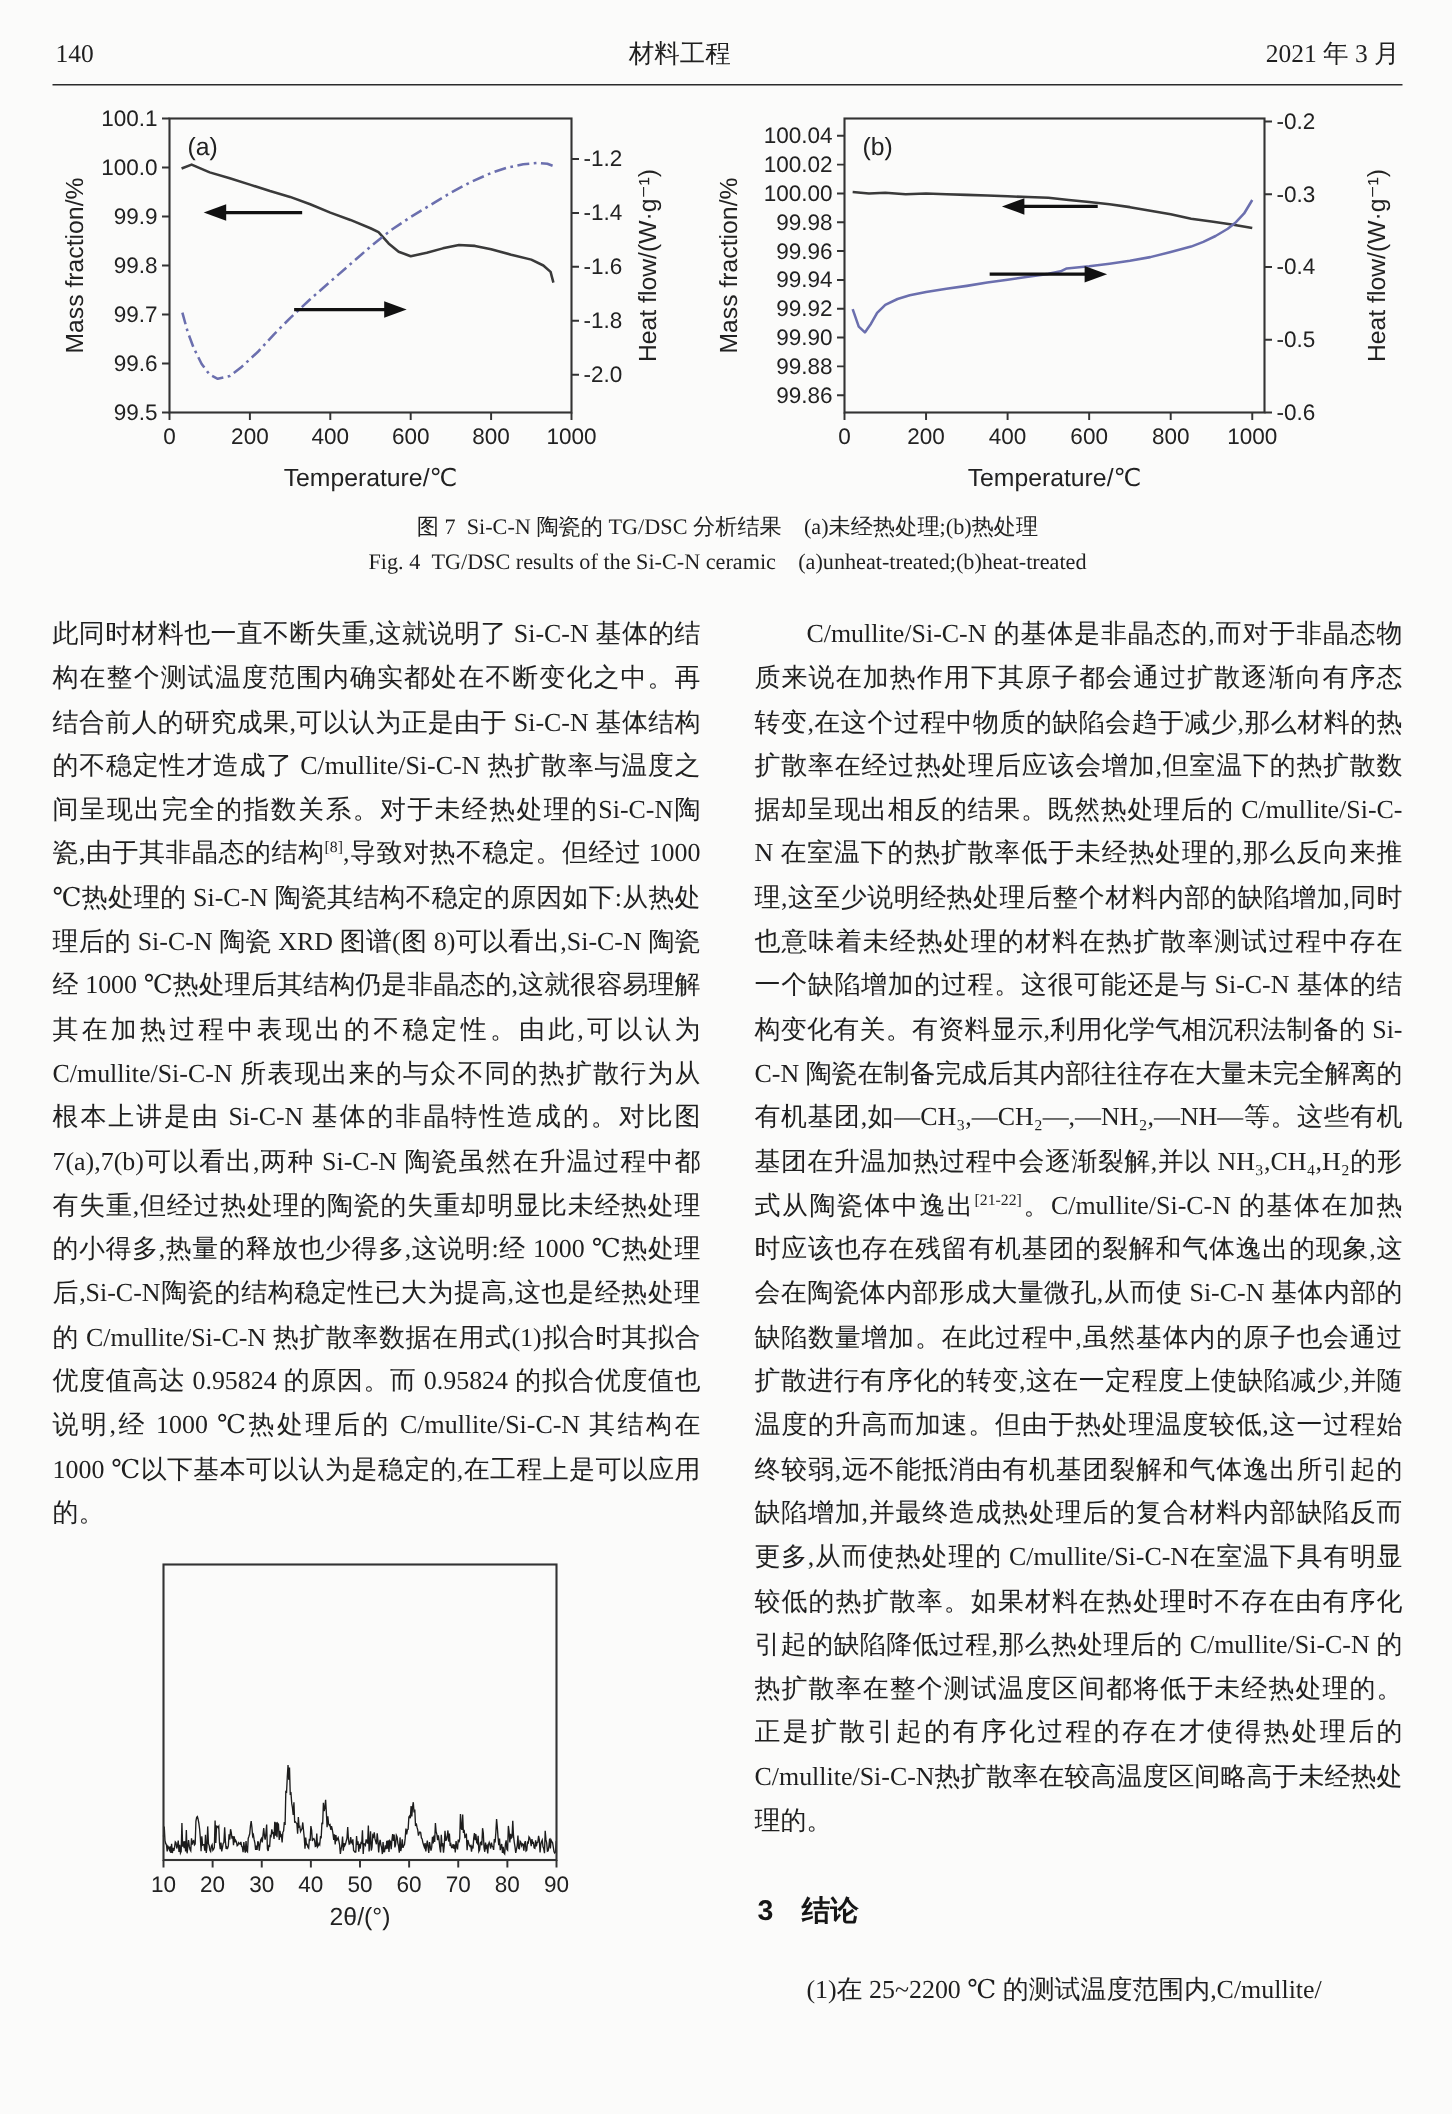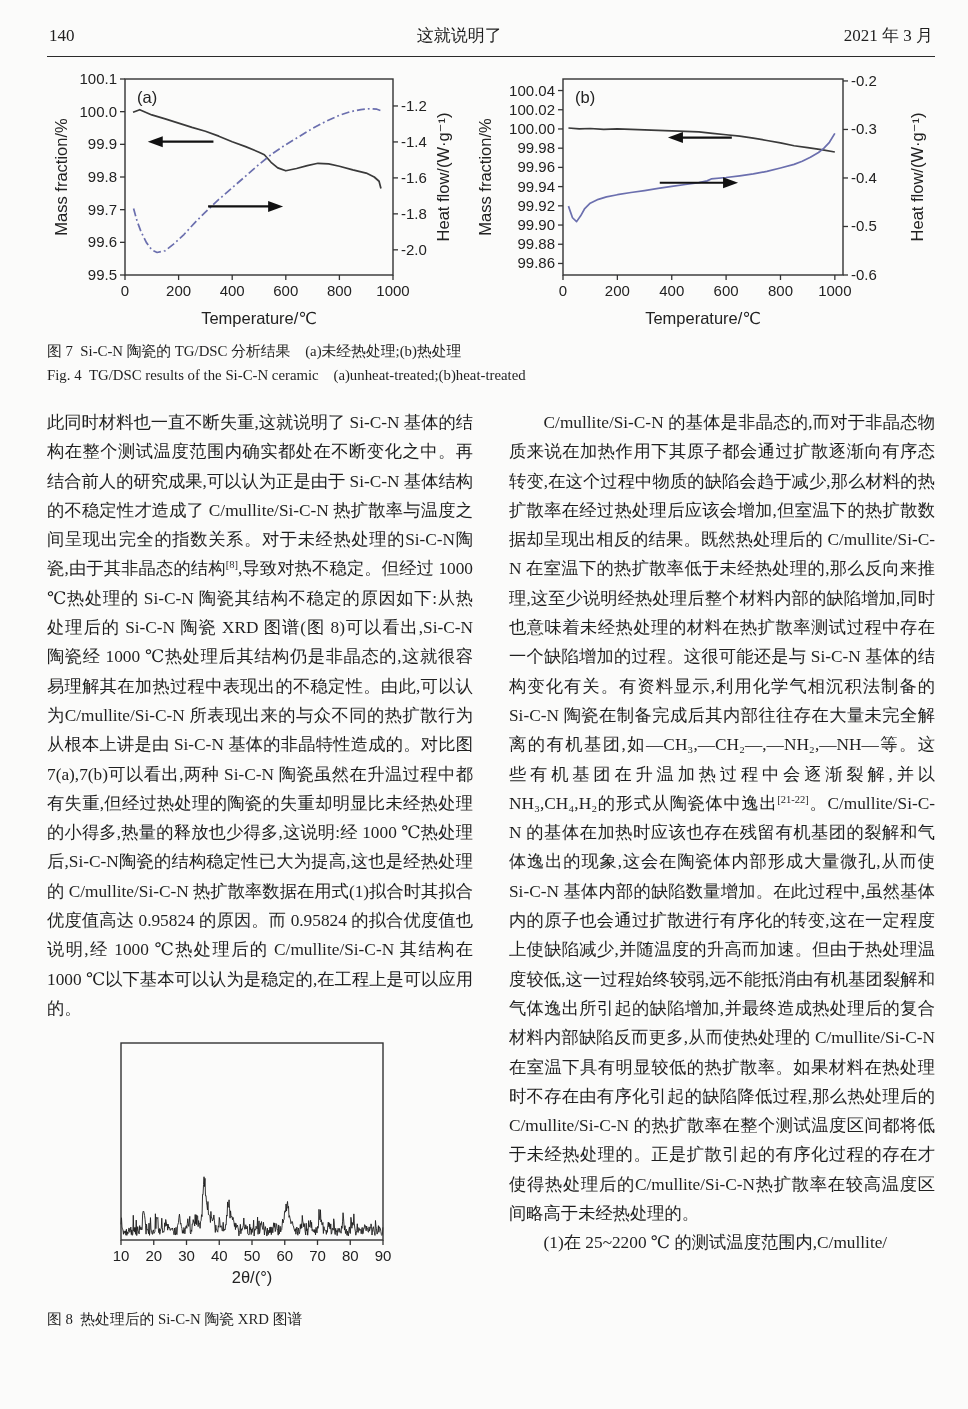--- a/index.html
+++ b/index.html
@@ -1,23 +1,23 @@
 <!DOCTYPE html>
 <html><head>
 <meta charset="utf-8">
 <style>
   *{margin:0;padding:0;box-sizing:border-box;}
   body{width:968px;height:1409px;background:#fbfbfa;color:#1f1f1f;
        font-family:"Liberation Serif","DejaVu Serif",serif;overflow:hidden;}
-  .page{padding:24px 33px 0 47px;}
+  .page{padding:24px 33px 0 35px;}
   .hdr{display:flex;justify-content:space-between;align-items:baseline;
        font-size:17px;padding:0 2px 9px 2px;}
   .hdr-rule{border:none;border-top:1.7px solid #2b2b2b;margin:0 0 12px 0;}
   .fig7-row{display:flex;justify-content:space-between;padding:0 4px;}
-  .caption{text-align:left;font-size:14.8px;margin-top:9px;}
+  .caption{text-align:center;font-size:14.8px;margin-top:9px;}
   .caption.en{margin-top:6px;}
   .cols{display:flex;gap:36px;margin-top:24px;}
   .col{width:433px;font-size:17.3px;line-height:29.3px;text-align:justify;}
   .col p{text-align:justify;}
   .indent{text-indent:2em;}
   sup{font-size:10.5px;line-height:0;vertical-align:6px;}
   .tick{font:15px "Liberation Sans","DejaVu Sans",sans-serif;fill:#222;}
   .axt{font:16.5px "Liberation Sans","DejaVu Sans",sans-serif;fill:#222;}
   .panel{font:16.5px "Liberation Sans","DejaVu Sans",sans-serif;fill:#222;}
   .xrd-wrap{margin-top:14px;margin-left:64px;width:310px;}
@@ -26,21 +26,21 @@
   h2.sec{font-size:19px;font-weight:bold;margin:32px 0 22px 2px;
          font-family:"Liberation Sans","DejaVu Sans",sans-serif;color:#161616;}
 </style>
 </head>
 <body>
 
 <div class="page">
 
   <header class="hdr">
     <span>140</span>
-    <span>这就说明了</span>
+    <span>材料工程</span>
     <span>2021 年 3 月</span>
   </header>
   <hr class="hdr-rule">
 
   <section>
     <div class="fig7-row">
       <svg width="406" height="264" viewBox="0 0 406 264">
           <line x1="74" y1="206" x2="74" y2="211" stroke="#333" stroke-width="1.3"></line>
           <text x="74" y="227" text-anchor="middle" class="tick">0</text>
           <line x1="127.6" y1="206" x2="127.6" y2="211" stroke="#333" stroke-width="1.3"></line>
@@ -172,23 +172,23 @@
             <line x1="239.25" y1="203" x2="239.25" y2="208" stroke="#333" stroke-width="1.3"></line>
             <text x="239.25" y="224" text-anchor="middle" class="tick">80</text>
             <line x1="272" y1="203" x2="272" y2="208" stroke="#333" stroke-width="1.3"></line>
             <text x="272" y="224" text-anchor="middle" class="tick">90</text>
             <path d="M10.00 187.40 L10.49 180.76 L10.98 190.07 L11.47 191.93 L11.97 192.91 L12.46 197.28 L12.95 193.87 L13.44 194.76 L13.93 196.28 L14.42 193.84 L14.91 198.22 L15.40 192.23 L15.90 198.37 L16.39 194.86 L16.88 196.84 L17.37 194.59 L17.86 190.94 L18.35 191.52 L18.84 195.35 L19.33 193.39 L19.83 190.10 L20.32 197.58 L20.81 192.90 L21.30 198.33 L21.79 197.23 L22.28 178.28 L22.77 194.12 L23.26 190.53 L23.76 195.14 L24.25 190.45 L24.74 197.32 L25.23 183.07 L25.72 198.54 L26.21 194.48 L26.70 189.67 L27.19 193.80 L27.69 195.99 L28.18 196.93 L28.67 188.60 L29.16 192.76 L29.65 190.44 L30.14 190.12 L30.63 192.96 L31.12 192.40 L31.62 177.04 L32.11 174.52 L32.60 174.03 L33.09 175.91 L33.58 178.61 L34.07 182.30 L34.56 188.28 L35.05 197.16 L35.54 187.20 L36.04 193.02 L36.53 192.71 L37.02 192.72 L37.51 196.73 L38.00 186.15 L38.49 198.34 L38.98 194.33 L39.47 180.60 L39.97 192.14 L40.46 193.46 L40.95 196.52 L41.44 197.36 L41.93 193.84 L42.42 192.88 L42.91 196.49 L43.40 195.76 L43.90 194.64 L44.39 176.76 L44.88 191.63 L45.37 180.43 L45.86 180.54 L46.35 181.35 L46.84 180.50 L47.33 191.68 L47.83 195.73 L48.32 191.43 L48.81 197.29 L49.30 194.68 L49.79 191.95 L50.28 191.29 L50.77 181.22 L51.26 190.39 L51.76 195.67 L52.25 194.47 L52.74 195.15 L53.23 193.64 L53.72 185.81 L54.21 189.36 L54.70 182.50 L55.19 184.73 L55.69 188.72 L56.18 186.99 L56.67 193.15 L57.16 187.19 L57.65 191.18 L58.14 189.93 L58.63 190.90 L59.12 193.46 L59.62 193.07 L60.11 191.48 L60.60 192.08 L61.09 192.38 L61.58 190.97 L62.07 193.81 L62.56 194.43 L63.05 197.77 L63.55 191.00 L64.04 195.46 L64.53 198.06 L65.02 190.33 L65.51 197.05 L66.00 197.59 L66.49 188.64 L66.98 187.18 L67.48 185.54 L67.97 180.21 L68.46 177.11 L68.95 181.31 L69.44 187.18 L69.93 186.21 L70.42 189.46 L70.91 191.51 L71.41 196.24 L71.90 193.38 L72.39 196.29 L72.88 190.54 L73.37 191.69 L73.86 196.83 L74.35 192.67 L74.84 189.50 L75.34 188.66 L75.83 191.30 L76.32 186.54 L76.81 181.77 L77.30 187.06 L77.79 189.44 L78.28 185.19 L78.77 179.32 L79.27 195.55 L79.76 196.96 L80.25 192.91 L80.74 194.38 L81.23 186.83 L81.72 187.27 L82.21 182.63 L82.70 185.17 L83.20 184.83 L83.69 189.02 L84.18 177.55 L84.67 186.75 L85.16 177.78 L85.65 187.73 L86.14 178.51 L86.63 179.11 L87.13 189.61 L87.62 183.56 L88.11 187.05 L88.60 186.48 L89.09 191.34 L89.58 184.54 L90.07 183.55 L90.56 177.70 L91.06 179.60 L91.55 157.47 L92.04 157.76 L92.53 147.62 L93.02 139.76 L93.51 149.56 L94.00 141.35 L94.49 158.91 L94.99 158.47 L95.48 165.28 L95.97 168.15 L96.46 172.92 L96.95 164.53 L97.44 177.69 L97.93 177.57 L98.42 178.25 L98.92 178.71 L99.41 185.50 L99.90 174.43 L100.39 180.99 L100.88 180.61 L101.37 184.02 L101.86 183.03 L102.35 182.11 L102.85 177.96 L103.34 183.13 L103.83 188.04 L104.32 195.44 L104.81 188.10 L105.30 192.72 L105.79 192.56 L106.28 194.48 L106.78 195.15 L107.27 188.79 L107.76 190.18 L108.25 180.41 L108.74 183.09 L109.23 190.33 L109.72 189.06 L110.21 188.71 L110.71 189.86 L111.20 193.99 L111.69 193.71 L112.18 185.28 L112.67 194.19 L113.16 193.40 L113.65 192.03 L114.14 192.78 L114.64 187.65 L115.13 188.03 L115.62 178.11 L116.11 179.11 L116.60 164.92 L117.09 170.43 L117.58 168.39 L118.07 162.81 L118.57 171.29 L119.06 181.15 L119.55 173.84 L120.04 178.84 L120.53 179.93 L121.02 179.44 L121.51 182.83 L122.00 180.36 L122.50 182.51 L122.99 185.46 L123.48 189.53 L123.97 185.88 L124.46 192.61 L124.95 186.44 L125.44 190.38 L125.93 188.86 L126.43 188.02 L126.92 190.35 L127.41 192.99 L127.90 198.89 L128.39 195.67 L128.88 193.51 L129.37 187.36 L129.86 196.76 L130.36 191.77 L130.85 193.42 L131.34 192.37 L131.83 190.20 L132.32 188.39 L132.81 180.99 L133.30 189.31 L133.79 192.36 L134.29 192.04 L134.78 187.72 L135.27 191.05 L135.76 191.92 L136.25 189.24 L136.74 196.76 L137.23 197.08 L137.72 197.83 L138.22 197.67 L138.71 187.06 L139.20 192.87 L139.69 190.50 L140.18 197.53 L140.67 192.18 L141.16 195.46 L141.65 191.45 L142.15 191.84 L142.64 183.13 L143.13 199.03 L143.62 192.20 L144.11 192.43 L144.60 193.20 L145.09 189.23 L145.58 190.75 L146.08 191.93 L146.57 180.08 L147.06 197.30 L147.55 190.89 L148.04 183.86 L148.53 196.71 L149.02 194.21 L149.51 186.53 L150.01 187.45 L150.50 184.57 L150.99 188.92 L151.48 190.78 L151.97 192.50 L152.46 185.22 L152.95 190.08 L153.44 197.99 L153.94 191.85 L154.43 189.64 L154.92 193.08 L155.41 194.79 L155.90 199.04 L156.39 191.08 L156.88 197.55 L157.37 197.49 L157.87 193.20 L158.36 195.80 L158.85 190.24 L159.34 195.50 L159.83 189.92 L160.32 197.65 L160.81 190.18 L161.30 190.76 L161.80 195.77 L162.29 189.66 L162.78 185.75 L163.27 190.27 L163.76 186.05 L164.25 194.57 L164.74 192.67 L165.23 186.58 L165.73 187.65 L166.22 191.70 L166.71 193.80 L167.20 198.16 L167.69 187.94 L168.18 197.04 L168.67 194.43 L169.16 189.28 L169.66 194.94 L170.15 193.34 L170.64 192.78 L171.13 188.42 L171.62 182.10 L172.11 185.90 L172.60 182.92 L173.09 182.43 L173.59 174.36 L174.08 173.66 L174.57 175.16 L175.06 166.99 L175.55 174.03 L176.04 167.71 L176.53 164.47 L177.02 171.25 L177.52 169.34 L178.01 180.34 L178.50 178.62 L178.99 181.13 L179.48 182.90 L179.97 186.76 L180.46 185.04 L180.95 184.32 L181.45 184.78 L181.94 188.28 L182.43 188.97 L182.92 191.38 L183.41 193.01 L183.90 194.39 L184.39 191.67 L184.88 197.23 L185.38 193.35 L185.87 190.03 L186.36 194.44 L186.85 198.23 L187.34 191.01 L187.83 193.83 L188.32 196.78 L188.81 194.42 L189.31 187.52 L189.80 191.89 L190.29 186.74 L190.78 190.99 L191.27 178.41 L191.76 184.21 L192.25 185.85 L192.74 189.80 L193.24 186.62 L193.73 190.11 L194.22 194.74 L194.71 197.96 L195.20 186.21 L195.69 193.89 L196.18 191.76 L196.67 198.16 L197.17 193.19 L197.66 183.58 L198.15 189.86 L198.64 189.71 L199.13 187.15 L199.62 183.30 L200.11 190.71 L200.60 185.28 L201.10 193.56 L201.59 192.53 L202.08 194.67 L202.57 194.66 L203.06 192.46 L203.55 195.51 L204.04 192.75 L204.53 197.99 L205.03 190.42 L205.52 193.85 L206.01 195.89 L206.50 189.45 L206.99 191.30 L207.48 188.85 L207.97 172.33 L208.46 181.73 L208.96 182.86 L209.45 172.76 L209.94 184.94 L210.43 182.83 L210.92 187.88 L211.41 187.62 L211.90 185.41 L212.39 196.48 L212.89 189.64 L213.38 191.46 L213.87 193.34 L214.36 193.96 L214.85 193.41 L215.34 197.39 L215.83 193.40 L216.32 195.31 L216.82 188.43 L217.31 185.11 L217.80 189.75 L218.29 185.80 L218.78 191.37 L219.27 192.07 L219.76 186.89 L220.25 197.20 L220.75 196.21 L221.24 191.49 L221.73 191.01 L222.22 193.16 L222.71 181.79 L223.20 185.04 L223.69 194.81 L224.18 197.53 L224.68 191.35 L225.17 194.77 L225.66 193.70 L226.15 198.59 L226.64 192.70 L227.13 191.26 L227.62 192.92 L228.12 195.33 L228.61 191.42 L229.10 193.76 L229.59 194.22 L230.08 196.24 L230.57 188.96 L231.06 191.35 L231.55 184.82 L232.05 175.73 L232.54 181.09 L233.03 187.93 L233.52 193.08 L234.01 188.70 L234.50 196.49 L234.99 193.73 L235.48 192.31 L235.98 198.25 L236.47 194.19 L236.96 198.26 L237.45 198.93 L237.94 192.37 L238.43 189.91 L238.92 195.86 L239.41 196.44 L239.91 180.29 L240.40 184.06 L240.89 191.26 L241.38 185.53 L241.87 188.32 L242.36 187.75 L242.85 176.89 L243.34 186.94 L243.84 191.18 L244.33 194.21 L244.82 198.20 L245.31 195.83 L245.80 193.53 L246.29 186.77 L246.78 195.23 L247.27 195.50 L247.77 190.60 L248.26 191.25 L248.75 193.49 L249.24 192.23 L249.73 192.57 L250.22 196.76 L250.71 192.12 L251.20 190.42 L251.70 196.96 L252.19 196.51 L252.68 191.20 L253.17 191.64 L253.66 187.66 L254.15 188.39 L254.64 190.04 L255.13 193.81 L255.63 189.10 L256.12 191.74 L256.61 191.45 L257.10 194.87 L257.59 195.20 L258.08 189.85 L258.57 193.98 L259.06 191.36 L259.56 191.16 L260.05 186.86 L260.54 189.37 L261.03 198.04 L261.52 192.62 L262.01 190.85 L262.50 189.74 L262.99 194.15 L263.49 195.35 L263.98 198.42 L264.47 183.50 L264.96 189.42 L265.45 191.65 L265.94 197.09 L266.43 196.84 L266.92 193.73 L267.42 188.63 L267.91 195.25 L268.40 189.78 L268.89 190.85 L269.38 191.40 L269.87 194.44 L270.36 197.59 L270.85 198.42 L271.35 197.71 L271.84 190.38" fill="none" stroke="#1c1c1c" stroke-width="0.9"></path>
             <rect x="10" y="6" width="262" height="197" fill="none" stroke="#333" stroke-width="1.4"></rect>
             <text x="141" y="246" text-anchor="middle" class="axt" font-style="italic">2θ/(°)</text>
           </svg>
       </figure>
       <div class="fig8caps">
-        <div class="caption">图 8 热处理后的 Si-C-N 陶瓷 XRD 图谱</div>
       </div>
     </div>
 
     <div class="col">
       <p class="indent"><span>C/mullite/Si-C-N 的基体是非晶态的,而对于非晶态物质来说在加热作用下其原子都会通过扩散逐渐向有序态转变,在这个过程中物质的缺陷会趋于减少,那么材料的热扩散率在经过热处理后应该会增加,但室温下的热扩散数据却呈现出相反的结果。既然热处理后的 C/mullite/Si-C-N 在室温下的热扩散率低于未经热处理的,那么反向来推理,这至少说明经热处理后整个材料内部的缺陷增加,同时也意味着未经热处理的材料在热扩散率测试过程中存在一个缺陷增加的过程。这很可能还是与 Si-C-N 基体的结构变化有关。有资料显示,利用化学气相沉积法制备的 Si-C-N 陶瓷在制备完成后其内部往往存在大量未完全解离的有机基团,如—CH₃,—CH₂—,—NH₂,—NH—等。这些有机基团在升温加热过程中会逐渐裂解,并以 NH₃,CH₄,H₂的形式从陶瓷体中逸出</span><sup>[21-22]</sup><span>。C/mullite/Si-C-N 的基体在加热时应该也存在残留有机基团的裂解和气体逸出的现象,这会在陶瓷体内部形成大量微孔,从而使 Si-C-N 基体内部的缺陷数量增加。在此过程中,虽然基体内的原子也会通过扩散进行有序化的转变,这在一定程度上使缺陷减少,并随温度的升高而加速。但由于热处理温度较低,这一过程始终较弱,远不能抵消由有机基团裂解和气体逸出所引起的缺陷增加,并最终造成热处理后的复合材料内部缺陷反而更多,从而使热处理的 C/mullite/Si-C-N在室温下具有明显较低的热扩散率。如果材料在热处理时不存在由有序化引起的缺陷降低过程,那么热处理后的 C/mullite/Si-C-N 的热扩散率在整个测试温度区间都将低于未经热处理的。正是扩散引起的有序化过程的存在才使得热处理后的C/mullite/Si-C-N热扩散率在较高温度区间略高于未经热处理的。</span></p>
+      <h2 class="sec">3  结论</h2>
       <p class="indent">(1)在 25~2200 ℃ 的测试温度范围内,C/mullite/</p>
     </div>
 
   </div>
 </div>
 
 </body></html>

